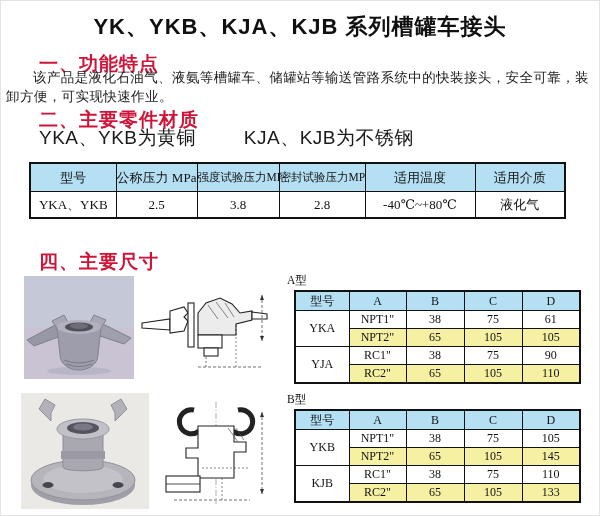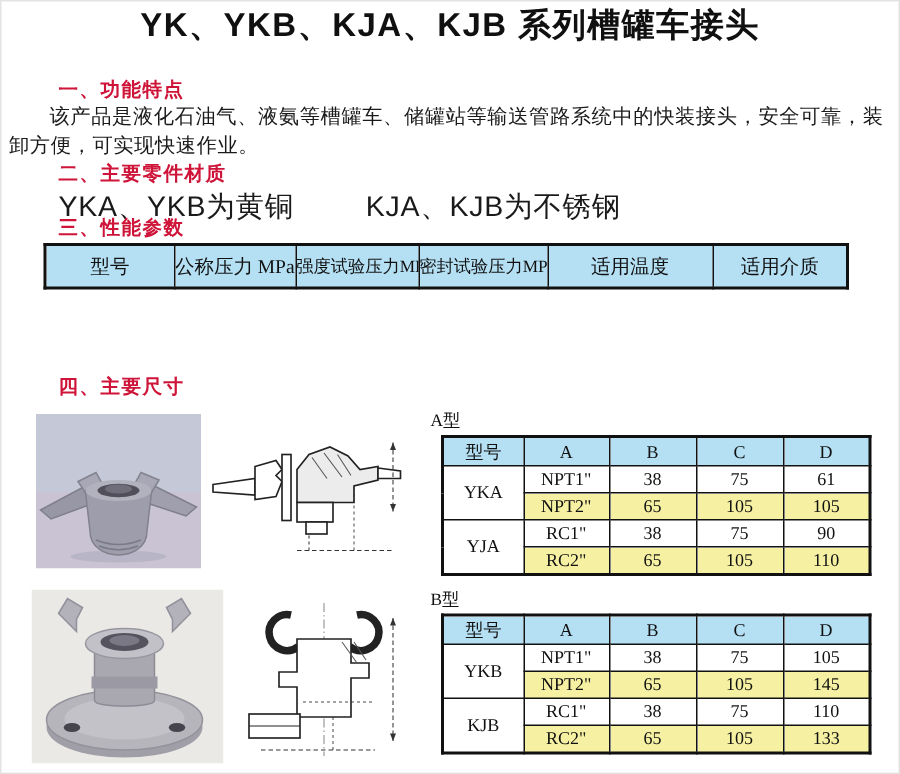--- a/index.html
+++ b/index.html
@@ -2,25 +2,25 @@
 <html><head>
 <meta charset="utf-8">
 <style>
   html,body{margin:0;padding:0;background:#fff;}
   .page{
     position:relative;width:600px;height:516px;overflow:hidden;
     background:#ffffff;border:1px solid #e3e3e3;box-sizing:border-box;
     font-family:"Liberation Sans","DejaVu Sans",sans-serif;color:#111;
   }
   .title{
-    position:absolute;top:1px;left:0;width:100%;text-align:center;
+    position:absolute;top:11px;left:0;width:100%;text-align:center;
     font-size:22px;font-weight:bold;letter-spacing:1px;color:#101010;
   }
   .sec-head{
-    position:absolute;left:38px;font-size:13px;font-weight:bold;color:#ce1438;
+    position:absolute;left:38px;font-size:19px;font-weight:bold;color:#ce1438;
     letter-spacing:1px;white-space:nowrap;
   }
   .s1{top:50px}.s2{top:106px}.s3{top:142px}.s4{top:248px}
   .features{
     position:absolute;left:5px;top:67px;width:590px;
     font-size:13.5px;line-height:19px;text-indent:2em;color:#1a1a1a;
     font-weight:400;letter-spacing:.4px;
   }
   .materials{
     position:absolute;left:38px;top:124px;font-size:19px;color:#1a1a1a;
@@ -71,39 +71,46 @@
 
   <div class="sec-head s1">一、功能特点</div>
   <div class="features">该产品是液化石油气、液氨等槽罐车、储罐站等输送管路系统中的快装接头，安全可靠，装卸方便，可实现快速作业。</div>
 
   <div class="sec-head s2">二、主要零件材质</div>
   <div class="materials">
     <span class="m1">YKA、YKB为黄铜</span>
     <span class="m2">KJA、KJB为不锈钢</span>
   </div>
 
-  <div class="sec-head s3">三、性能参数</div>
 
   <table class="perf">
     <colgroup>
         <col style="width:86px">
         <col style="width:81px">
         <col style="width:82px">
         <col style="width:86px">
         <col style="width:110px">
         <col style="width:90px">
       </colgroup>
     <tbody>
         <tr>
       <th>型号</th>
       <th>公称压力 MPa</th>
       <th class="small">强度试验压力MPa</th>
       <th class="small">密封试验压力MPa</th>
       <th>适用温度</th>
       <th>适用介质</th>
+    </tr>
+    <tr>
+      <td>YKA、YKB</td>
+      <td>2.5</td>
+      <td>3.8</td>
+      <td>2.8</td>
+      <td>-40℃~+80℃</td>
+      <td>液化气</td>
     </tr>
   </tbody>
     </table>
 
   <div class="sec-head s4">四、主要尺寸</div>
 
   <svg class="img pa" width="110" height="103" viewBox="0 0 110 103">
     <rect x="0" y="0" width="110" height="52" fill="#c5c8d6"></rect>
     <rect x="0" y="52" width="110" height="51" fill="#c9c3d3"></rect>
     <ellipse cx="55" cy="95" rx="32" ry="4" fill="#aeabbe" opacity="0.6"></ellipse>

